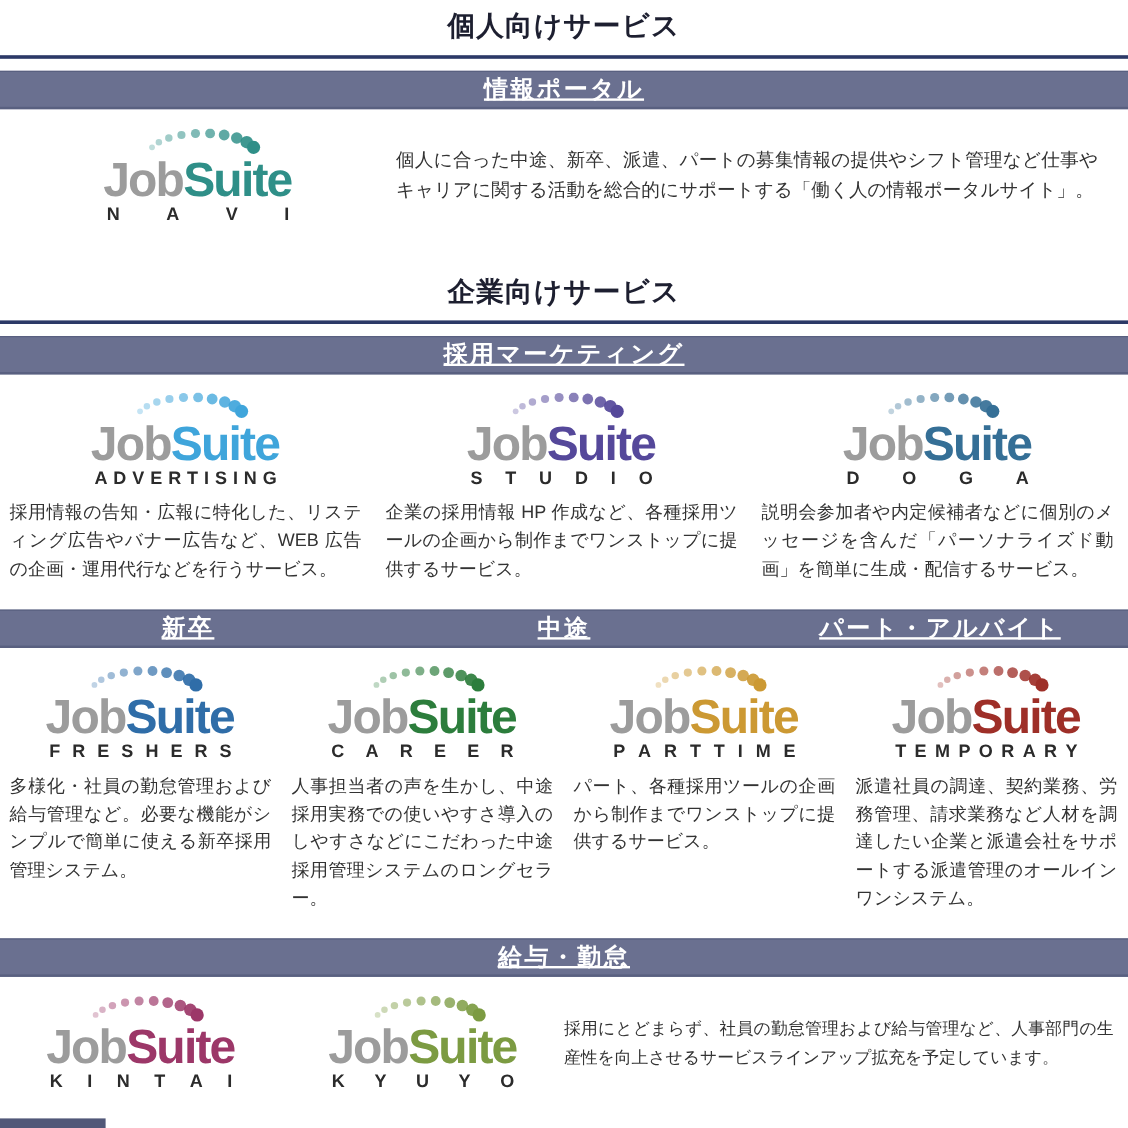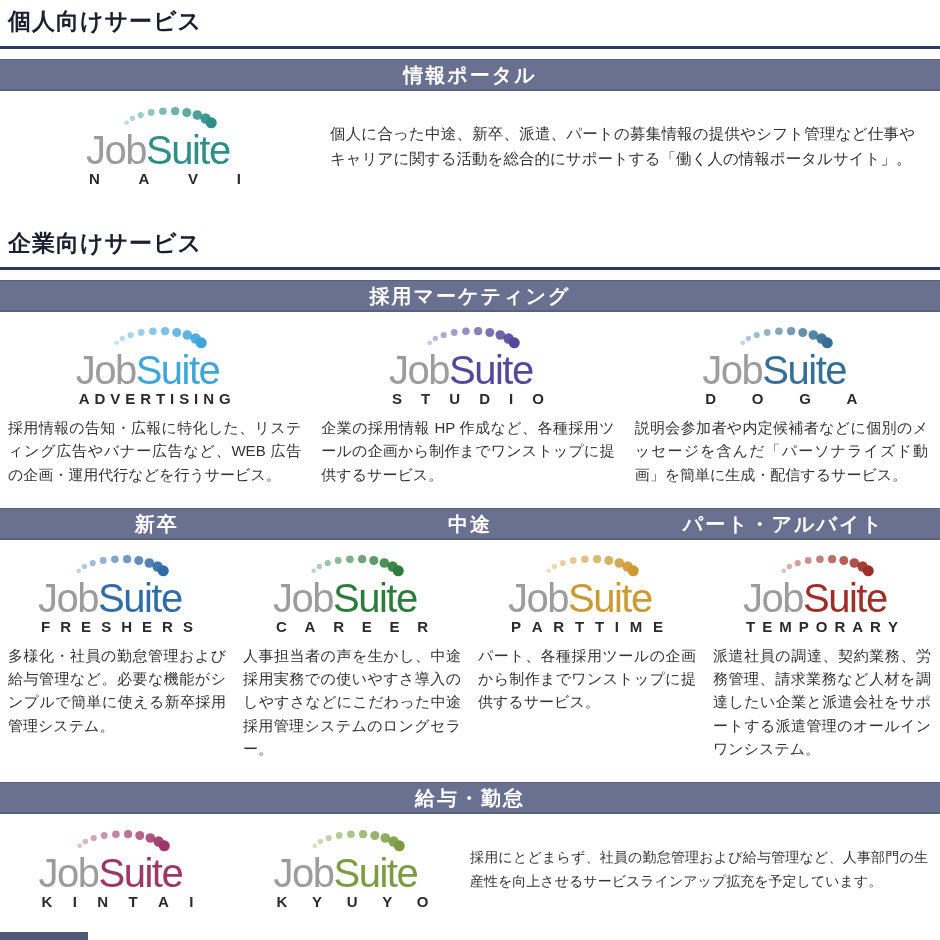--- a/index.html
+++ b/index.html
@@ -13,43 +13,45 @@
     position: relative;
   }
   .section-heading {
     margin: 0;
     padding: 8px 8px 10px 8px;
     font-size: 23px;
     font-weight: bold;
     color: #1d1f30;
     letter-spacing: 1px;
     line-height: 1.2;
+    text-align: center;
   }
   .heading-rule { height: 3px; background: #2c3967; }
   .banner {
     margin-top: 10px;
     height: 32px;
     background: #6a7090;
     border-top: 1px solid #596080;
     border-bottom: 2px solid #596080;
     color: #ffffff;
     font-size: 20px;
     font-weight: bold;
     letter-spacing: 2px;
     text-align: center;
     line-height: 30px;
+    text-decoration: underline;
   }
   .banner-4 { display: flex; }
   .banner-4 span { flex: 1; text-align: center; }
 
   
   .logo { width: 158px; line-height: 1; flex: none; }
   .dot-arc { display: block; width: 98px; height: 26px; margin: 0 26px -3px auto; }
   .logo-text {
-    font-size: 40px; font-weight: normal; letter-spacing: -1.5px;
+    font-size: 40px; font-weight: bold; letter-spacing: -1.5px;
     white-space: nowrap; line-height: 1;
   }
   .logo-text .job { color: #9c9c9c; }
   .logo-text .suite { color: inherit; }
   .logo-sub {
     display: flex; justify-content: space-between;
     margin-top: 1px; padding: 0 3px;
     font-size: 15px; font-weight: bold; color: #2b2b2b;
   }
   .desc {

